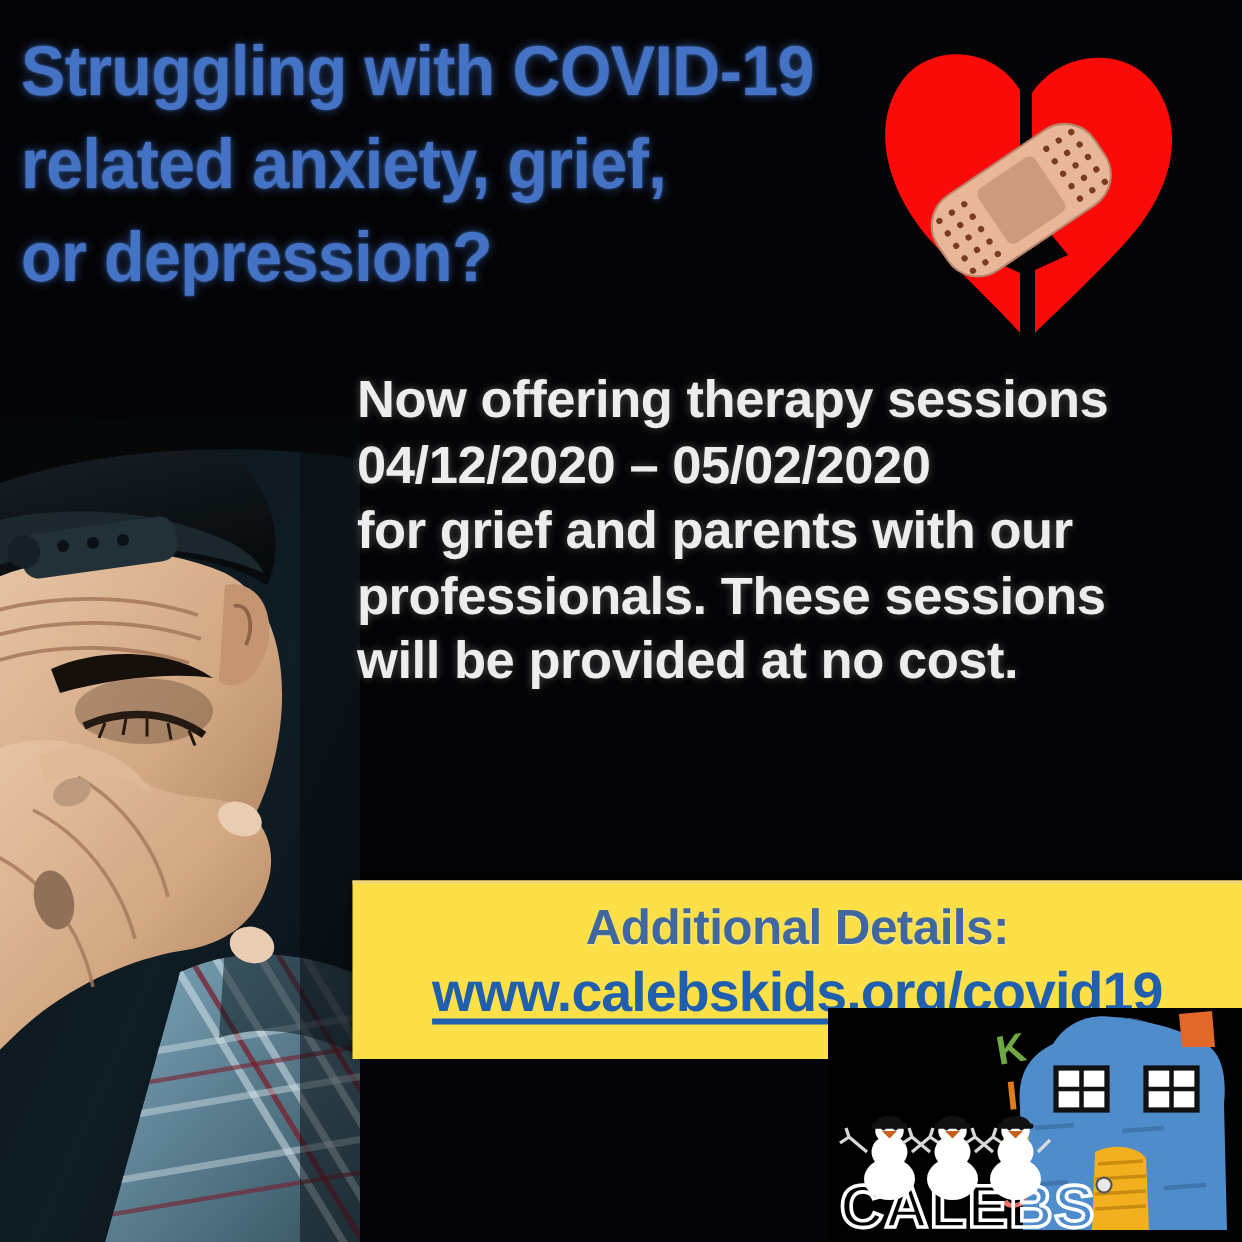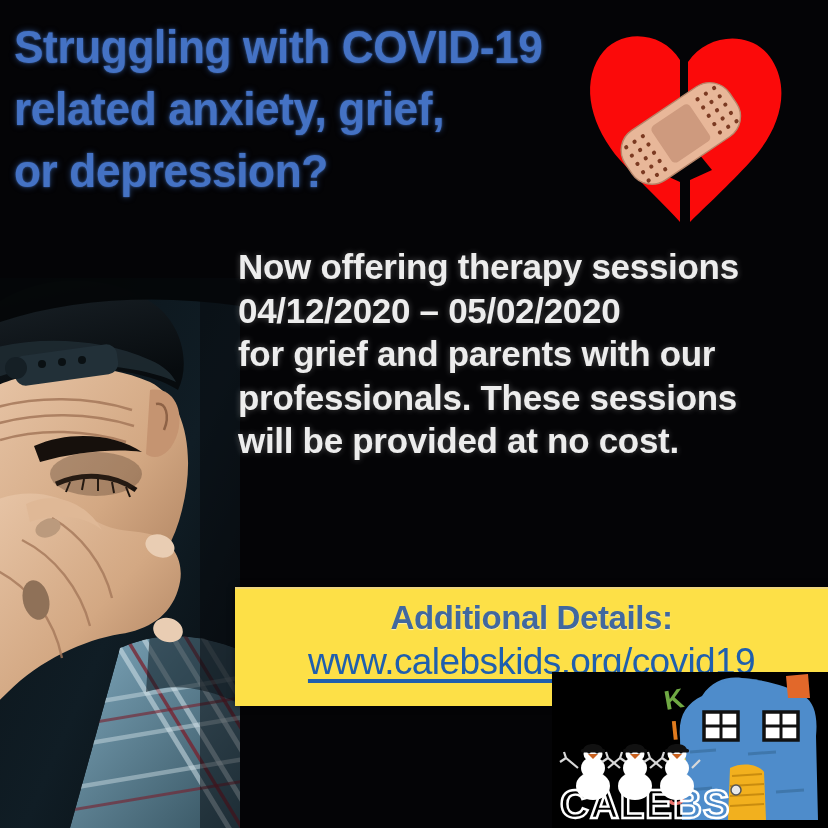--- a/index.html
+++ b/index.html
@@ -94,21 +94,21 @@
     font-size:33px;
     font-weight:bold;
     color:#41689e;
     letter-spacing:-0.4px;
     text-shadow:0 1px 1px rgba(255,255,255,.55);
   }
   #details-url {
     display:block;
     margin-top:4px;
     font-size:37px;
-    font-weight:normal;
+    font-weight:bold;
     color:#1f5fae;
     letter-spacing:-0.6px;
     text-decoration:underline;
     text-decoration-thickness:4px;
     text-underline-offset:5px;
     white-space:nowrap;
   }
 
   
   #logo {

